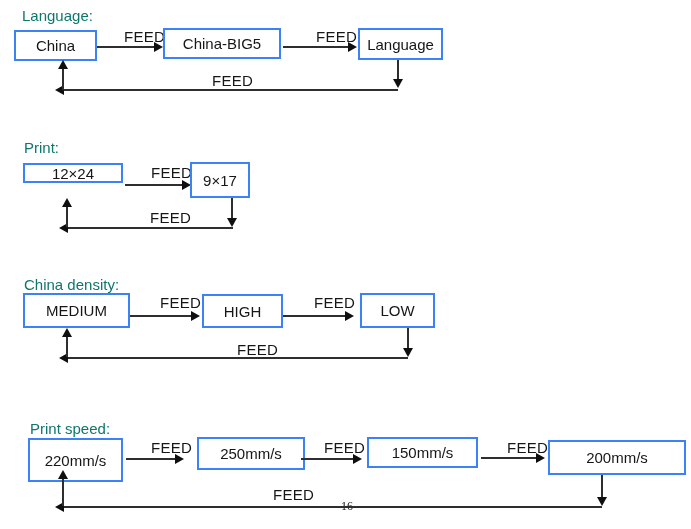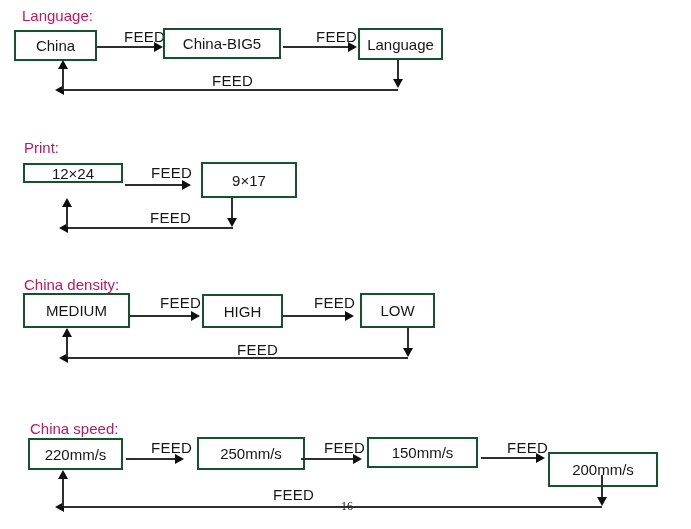--- a/index.html
+++ b/index.html
@@ -1,22 +1,22 @@
 <!DOCTYPE html>
 <html><head>
 <meta charset="utf-8">
 <style>
   html,body{margin:0;padding:0;background:#fff;}
   .page{
     position:relative;width:691px;height:529px;background:#ffffff;
     font-family:"Liberation Sans", sans-serif;color:#111;overflow:hidden;
   }
-  .lbl{position:absolute;font-size:15px;color:#be185d;white-space:nowrap;}
+  .lbl{position:absolute;font-size:15px;color:#0f766e;white-space:nowrap;}
   .node{
-    position:absolute;box-sizing:border-box;border:2px solid #14532d;background:#fff;
+    position:absolute;box-sizing:border-box;border:2px solid #3b82f6;background:#fff;
     display:flex;align-items:center;justify-content:center;
     font-size:15px;color:#161616;white-space:nowrap;
   }
   .feed{position:absolute;font-size:15px;color:#161616;letter-spacing:.3px;white-space:nowrap;margin-left:20px;}
   .lh{position:absolute;height:2px;background:#2e2e2e;}
   .lv{position:absolute;width:2px;background:#2e2e2e;}
   .ar,.al,.au,.ad{position:absolute;width:0;height:0;}
   .ar{border-top:5px solid transparent;border-bottom:5px solid transparent;border-left:9px solid #0f0f0f;}
   .al{border-top:5px solid transparent;border-bottom:5px solid transparent;border-right:9px solid #0f0f0f;}
   .au{border-left:5px solid transparent;border-right:5px solid transparent;border-bottom:9px solid #0f0f0f;}
@@ -56,21 +56,21 @@
 
   <div>
     <div class="lbl" style="left:24px;top:139px">Print:</div>
 
     <div class="node" style="left:23px;top:163px;width:100px;height:20px">12×24</div>
 
     <div class="feed" style="left:131px;top:164px">FEED</div>
     <div class="lh" style="left:125px;top:184px;width:57px"></div>
     <div class="ar" style="left:182px;top:180px"></div>
 
-    <div class="node" style="left:201px;top:162px;width:96px;height:36px">9×17</div>
+    <div class="node" style="left:190px;top:162px;width:60px;height:36px">9×17</div>
 
     <div class="lv" style="left:231px;top:198px;height:20px"></div>
     <div class="ad" style="left:227px;top:218px"></div>
     <div class="lh" style="left:65px;top:227px;width:168px"></div>
     <div class="al" style="left:59px;top:223px"></div>
     <div class="lv" style="left:66px;top:206px;height:21px"></div>
     <div class="au" style="left:62px;top:198px"></div>
     <div class="feed" style="left:130px;top:209px">FEED</div>
   </div>
 
@@ -94,43 +94,43 @@
     <div class="lv" style="left:407px;top:328px;height:20px"></div>
     <div class="ad" style="left:403px;top:348px"></div>
     <div class="lh" style="left:65px;top:357px;width:343px"></div>
     <div class="al" style="left:59px;top:353px"></div>
     <div class="lv" style="left:66px;top:336px;height:21px"></div>
     <div class="au" style="left:62px;top:328px"></div>
     <div class="feed" style="left:217px;top:341px">FEED</div>
   </div>
 
   <div>
-    <div class="lbl" style="left:30px;top:420px">China speed:</div>
+    <div class="lbl" style="left:30px;top:420px">Print speed:</div>
 
-    <div class="node" style="left:28px;top:438px;width:95px;height:32px">220mm/s</div>
+    <div class="node" style="left:28px;top:438px;width:95px;height:44px">220mm/s</div>
 
     <div class="feed" style="left:131px;top:439px">FEED</div>
     <div class="lh" style="left:126px;top:458px;width:49px"></div>
     <div class="ar" style="left:175px;top:454px"></div>
 
     <div class="node" style="left:197px;top:437px;width:108px;height:33px">250mm/s</div>
 
     <div class="feed" style="left:304px;top:439px">FEED</div>
     <div class="lh" style="left:301px;top:458px;width:52px"></div>
     <div class="ar" style="left:353px;top:454px"></div>
 
     <div class="pagenum" style="left:341px;top:463px">16</div>
 
     <div class="node" style="left:367px;top:437px;width:111px;height:31px">150mm/s</div>
 
     <div class="feed" style="left:487px;top:439px">FEED</div>
     <div class="lh" style="left:481px;top:457px;width:55px"></div>
     <div class="ar" style="left:536px;top:453px"></div>
 
-    <div class="node" style="left:548px;top:452px;width:110px;height:35px">200mm/s</div>
+    <div class="node" style="left:548px;top:440px;width:138px;height:35px">200mm/s</div>
 
     <div class="lv" style="left:601px;top:475px;height:23px"></div>
     <div class="ad" style="left:597px;top:497px"></div>
     <div class="lh" style="left:61px;top:506px;width:541px"></div>
     <div class="al" style="left:55px;top:502px"></div>
     <div class="lv" style="left:62px;top:478px;height:28px"></div>
     <div class="au" style="left:58px;top:470px"></div>
     <div class="feed" style="left:253px;top:486px">FEED</div>
   </div>
 

